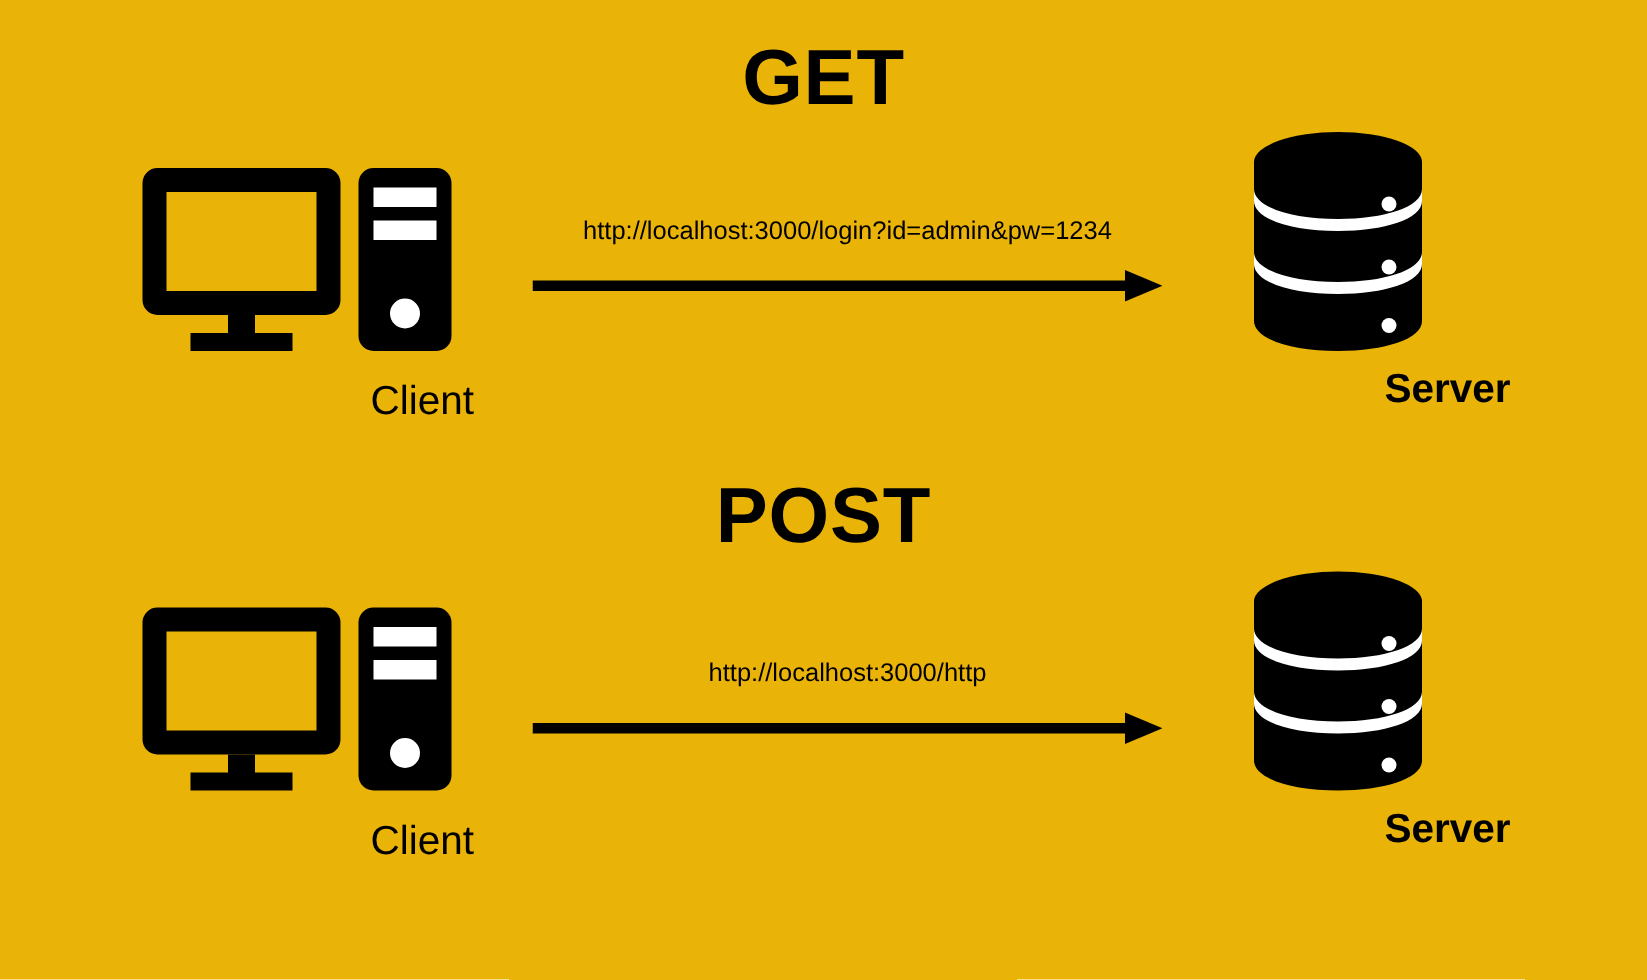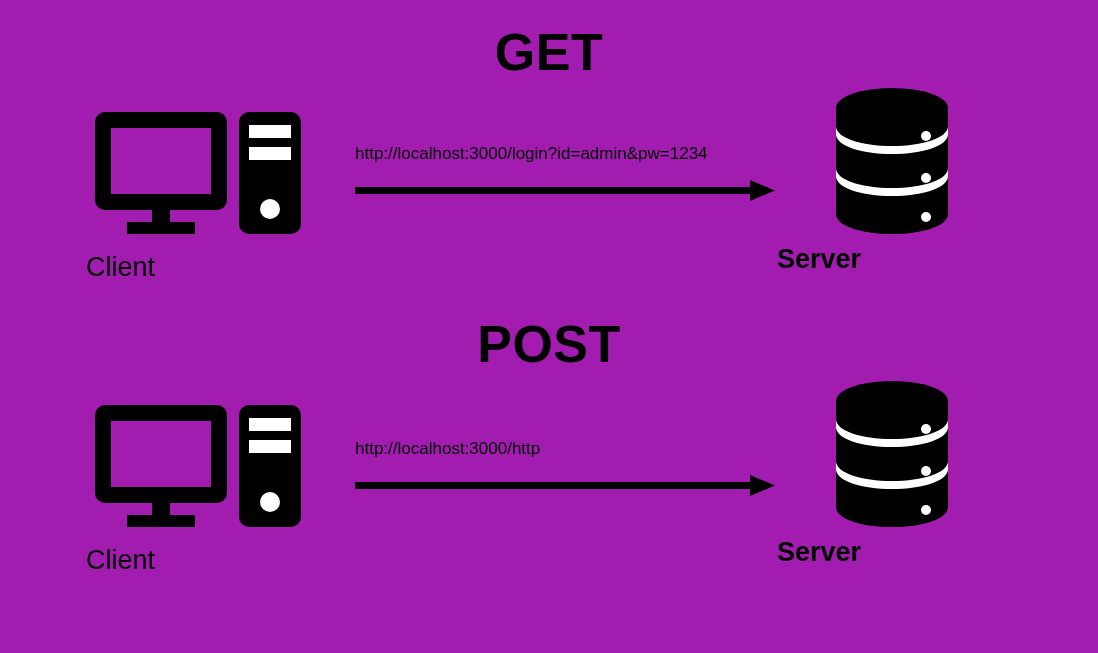--- a/index.html
+++ b/index.html
@@ -9,21 +9,21 @@
     background: #ffffff;
   }
   body {
     font-family: "Liberation Sans", sans-serif;
     color: #000000;
   }
   #canvas {
     position: relative;
     width: 1098px;
     height: 653px;
-    background: #a21caf;
+    background: #eab308;
     overflow: hidden;
   }
 
   
   .section-title {
     position: absolute;
     left: 0;
     width: 1098px;
     text-align: center;
     font-weight: bold;
@@ -33,21 +33,21 @@
     color: #000000;
     white-space: nowrap;
   }
   #title-get  { top: 26px; }
   #title-post { top: 318px; text-align: center; }
 
   
   .node {
     position: absolute;
     width: 230px;
-    text-align: left;
+    text-align: right;
   }
   .node-label {
     font-size: 27px;
     font-weight: 400;
     line-height: 1;
     color: #000000;
     white-space: nowrap;
   }
   .icon-box {
     display: block;
@@ -67,20 +67,21 @@
   
   .flow {
     position: absolute;
     left: 355px;
     width: 420px;
   }
   .flow-get  { top: 145px; }
   .flow-post { top: 440px; }
 
   .flow-url {
+    text-align: center;
     font-size: 17px;
     font-weight: 400;
     line-height: 1;
     color: #000000;
     white-space: nowrap;
   }
   .flow-arrow {
     display: block;
     margin-top: 16px;
   }

